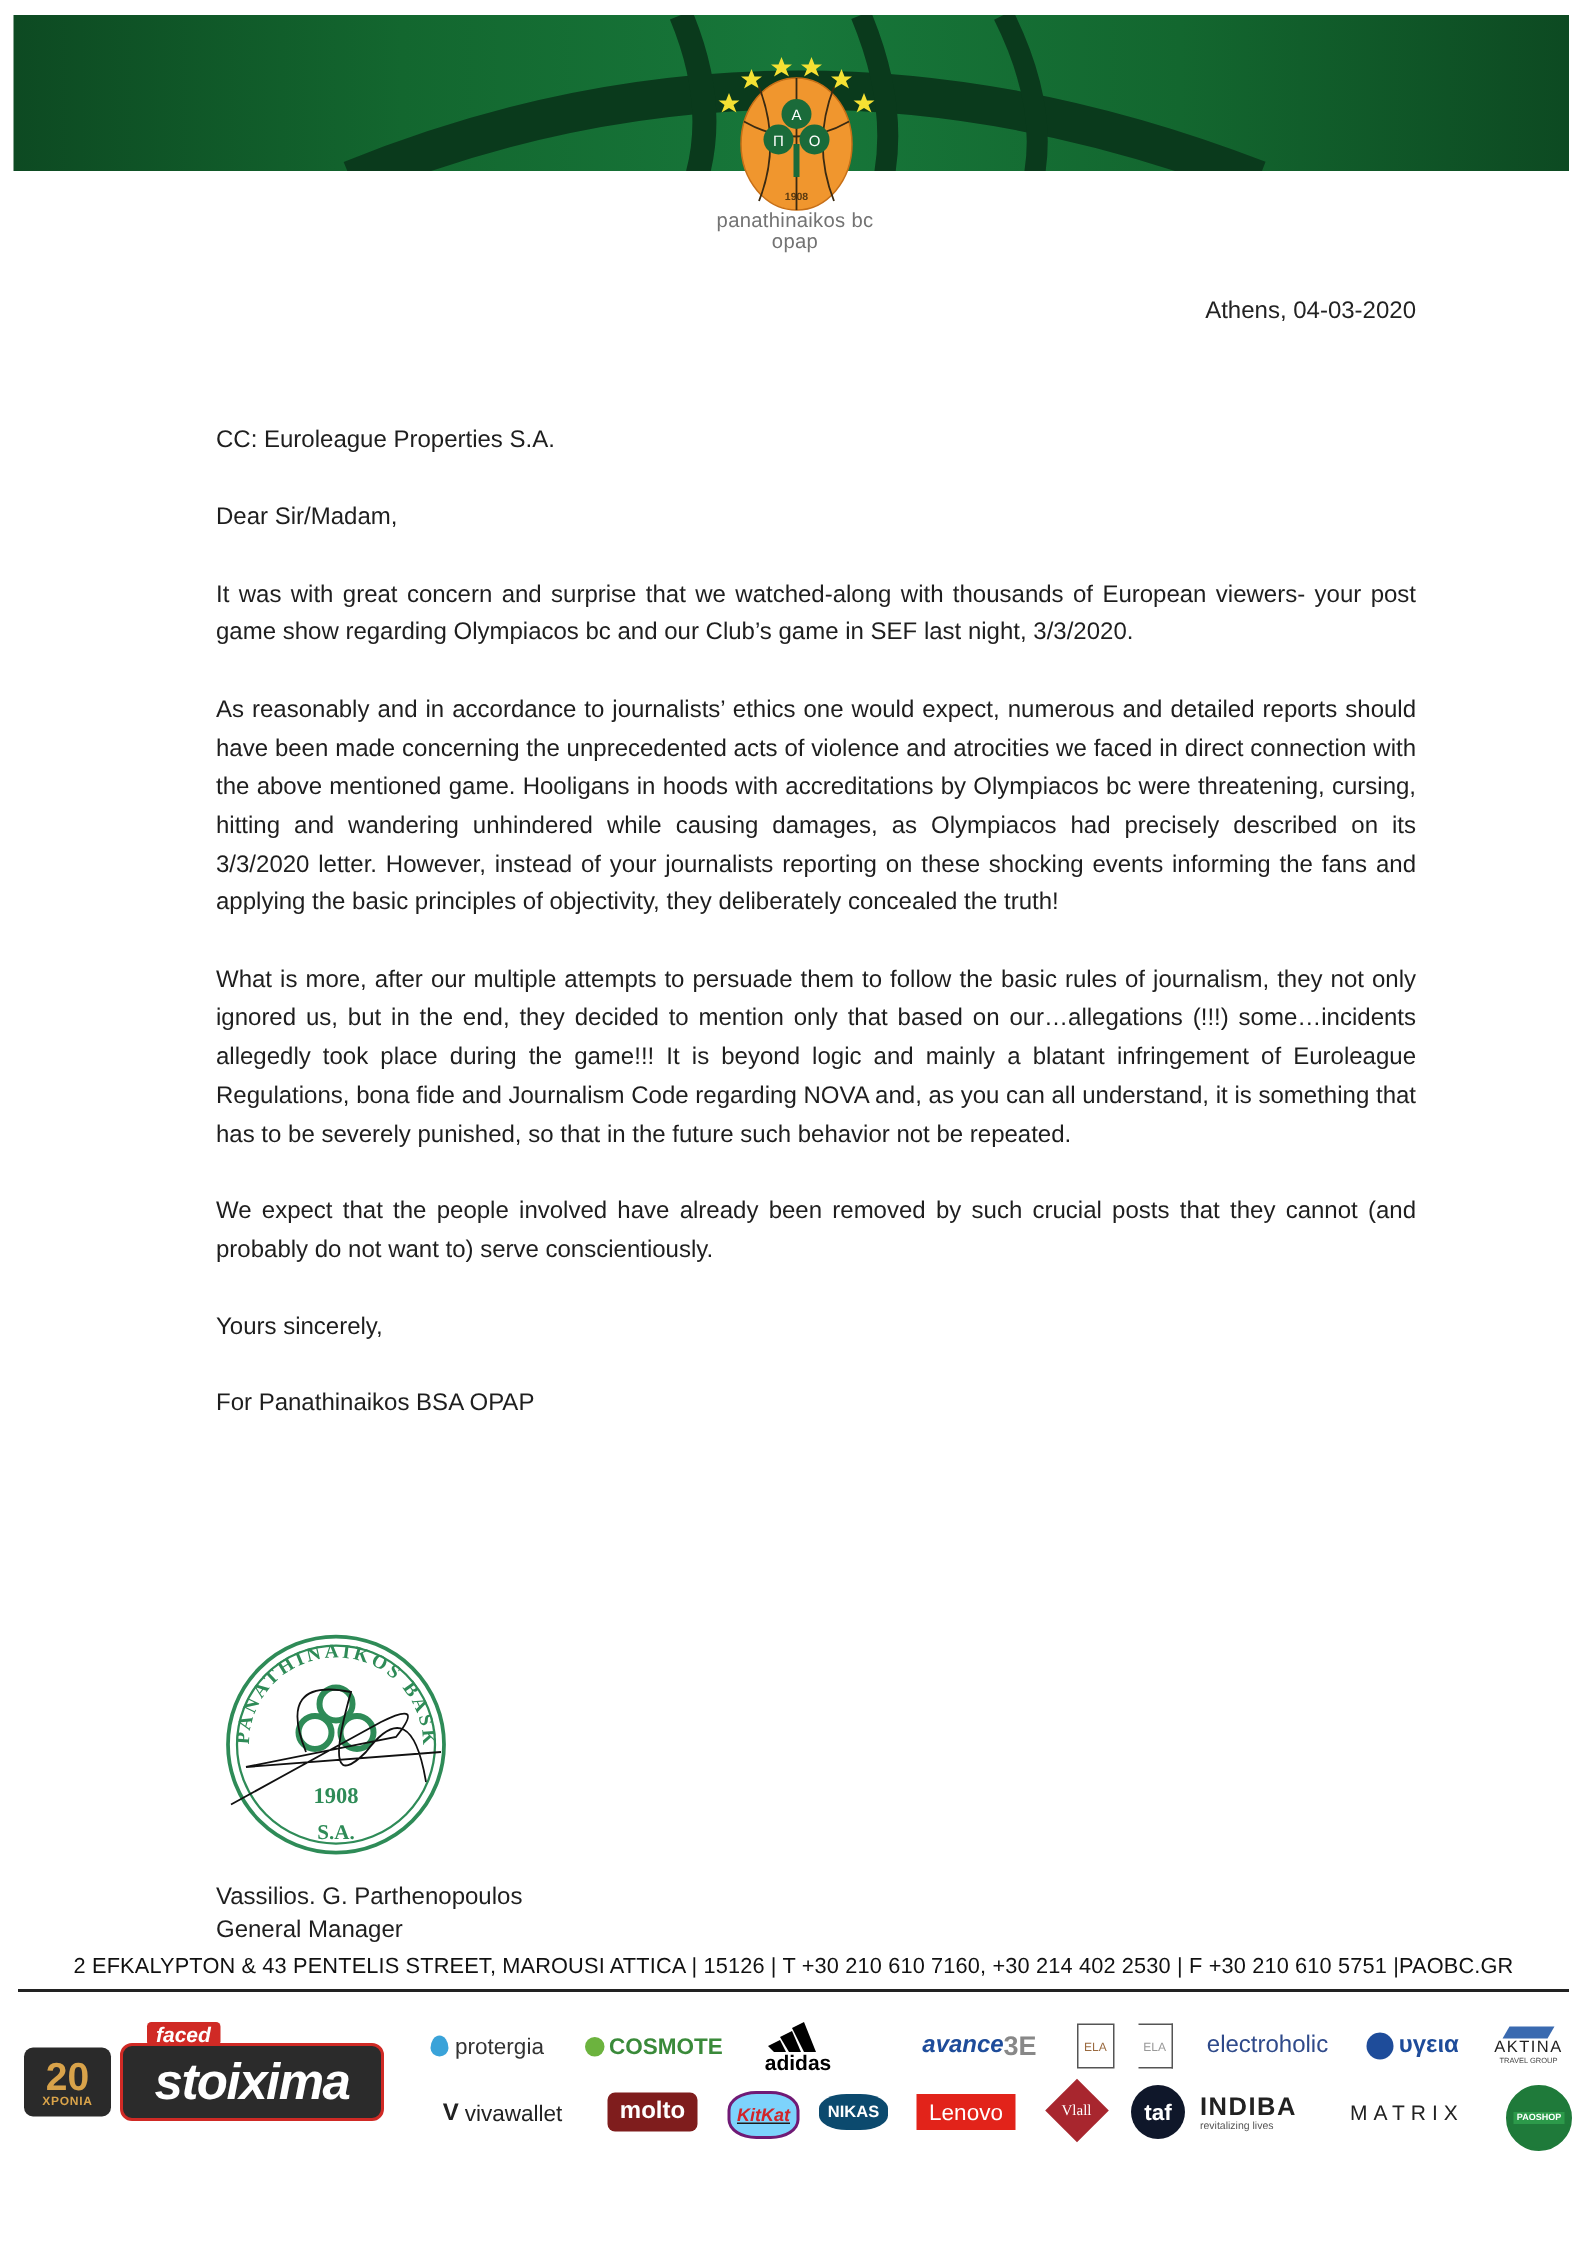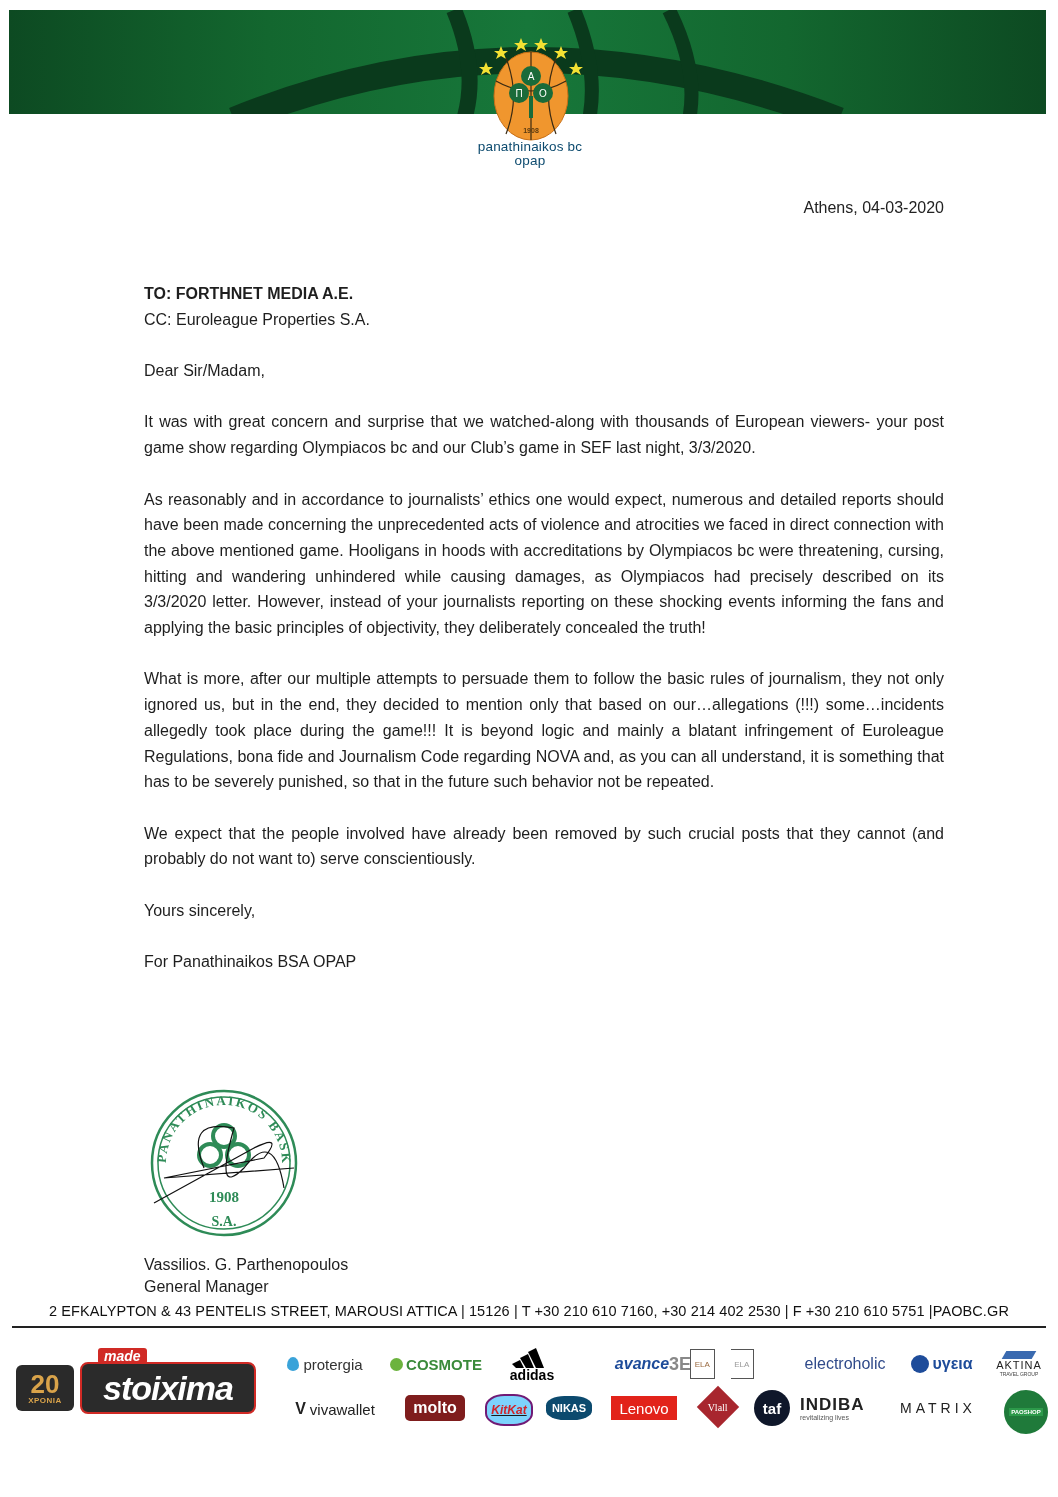--- a/index.html
+++ b/index.html
@@ -6,21 +6,21 @@
   body { width:1058px; height:1497px; position:relative; overflow:hidden;
          font-family:"Liberation Sans", sans-serif; color:#1a1a1a; }
 
   
   .banner { position:absolute; left:9px; top:10px; width:1037px; height:104px;
             background: linear-gradient(90deg, #0d4a22 0%, #13672f 25%, #17773a 50%, #13672f 75%, #0d4a22 100%);
             overflow:hidden; }
   .banner svg { position:absolute; left:0; top:0; }
   .logo-wrap { position:absolute; left:476px; top:36px; width:110px; height:108px; }
   .club-name { position:absolute; left:440px; top:140px; width:180px; text-align:center;
-               font-size:13.5px; color:#0c4a6e; line-height:14px; letter-spacing:0.2px; }
+               font-size:13.5px; color:#737373; line-height:14px; letter-spacing:0.2px; }
 
   .date { position:absolute; right:114px; top:199px; font-size:16px; color:#222; }
 
   .letter { position:absolute; left:144px; top:281px; width:800px; font-size:16px; line-height:25.7px; color:#1e1e1e; }
   .letter p { margin:0; }
   .gap { height:25.7px; }
   .justify { text-align:justify; }
   .bold { font-weight:bold; }
 
   .seal { position:absolute; left:144px; top:1088px; width:160px; height:150px; }
@@ -82,21 +82,20 @@
   </svg>
 </div>
 <div class="club-name">
   <div>panathinaikos bc</div>
   <div>opap</div>
 </div>
 
 <div class="date">Athens, 04-03-2020</div>
 
 <div class="letter">
-  <p class="bold">TO: FORTHNET MEDIA A.E.</p>
   <p>CC: Euroleague Properties S.A.</p>
   <div class="gap"></div>
   <p>Dear Sir/Madam,</p>
   <div class="gap"></div>
   <p class="justify">It was with great concern and surprise that we watched-along with thousands of European viewers- your post game show regarding Olympiacos bc and our Club’s game in SEF last night, 3/3/2020.</p>
   <div class="gap"></div>
   <p class="justify">As reasonably and in accordance to journalists’ ethics one would expect, numerous and detailed reports should have been made concerning the unprecedented acts of violence and atrocities we faced in direct connection with the above mentioned game. Hooligans in hoods with accreditations by Olympiacos bc were threatening, cursing, hitting and wandering unhindered while causing damages, as Olympiacos had precisely described on its 3/3/2020 letter. However, instead of your journalists reporting on these shocking events informing the fans and applying the basic principles of objectivity, they deliberately concealed the truth!</p>
   <div class="gap"></div>
   <p class="justify">What is more, after our multiple attempts to persuade them to follow the basic rules of journalism, they not only ignored us, but in the end, they decided to mention only that based on our…allegations (!!!) some…incidents allegedly took place during the game!!! It is beyond logic and mainly a blatant infringement of Euroleague Regulations, bona fide and Journalism Code regarding NOVA and, as you can all understand, it is something that has to be severely punished, so that in the future such behavior not be repeated.</p>
   <div class="gap"></div>
@@ -135,21 +134,21 @@
 
 <div class="address">2 EFKALYPTON &amp; 43 PENTELIS STREET, MAROUSI ATTICA | 15126 | T +30 210 610 7160, +30 214 402 2530 | F +30 210 610 5751 |PAOBC.GR</div>
 <div class="rule"></div>
 
 <div class="sponsor stoixima">
   <div class="s20">
     <span>20</span>
     <small>ΧΡΟΝΙΑ</small>
   </div>
   <div class="stx">
-    <span class="pame">made</span>
+    <span class="pame">faced</span>
     <span>stoixima</span>
   </div>
 </div>
 
 <div class="sponsor" style="left:280px;top:1352px;width:90px;height:24px;">
   <span style="display:inline-block;width:12px;height:14px;background:#3aa3d9;border-radius:50% 50% 50% 50%/60% 60% 40% 40%;margin-right:4px;"></span>
   <span style="font-size:15px;color:#333;">protergia</span>
 </div>
 <div class="sponsor" style="left:386px;top:1352px;width:100px;height:24px;">
   <span style="display:inline-block;width:13px;height:13px;border-radius:50%;background:#6cb33e;margin-right:3px;"></span>
@@ -162,21 +161,21 @@
       <polygon points="24,20 32,20 24,0 16,4" fill="#000"></polygon>
     </svg>
   <span style="font-size:14px;font-weight:bold;color:#000;line-height:14px;">adidas</span>
 </div>
 <div class="sponsor" style="left:575px;top:1352px;width:70px;height:24px;margin-left:32px;">
   <span style="font-size:16px;font-weight:bold;font-style:italic;color:#1e4c9a;">avance</span>
 </div>
 <div class="sponsor" style="left:664px;top:1348px;width:32px;height:32px;">
   <span style="font-size:18px;font-weight:bold;color:#888;">3E</span>
 </div>
-<div class="sponsor" style="left:690px;top:1348px;width:64px;height:32px;gap:16px;">
+<div class="sponsor" style="left:718px;top:1348px;width:64px;height:32px;gap:16px;">
   <span style="width:30px;height:28px;border:1px solid #555;display:flex;align-items:center;justify-content:center;font-size:8px;color:#9a6a40;">ELA</span>
   <span style="width:30px;height:28px;border:1px solid #555;border-left:none;display:flex;align-items:center;justify-content:center;font-size:8px;color:#999;">ELA</span>
 </div>
 <div class="sponsor" style="left:795px;top:1352px;width:100px;height:24px;">
   <span style="font-size:16px;color:#2f4a8a;">electroholic</span>
 </div>
 <div class="sponsor" style="left:910px;top:1350px;width:64px;height:28px;">
   <span style="display:inline-block;width:18px;height:18px;border-radius:50%;background:#1e4c9a;margin-right:3px;"></span>
   <span style="font-size:16px;font-weight:bold;color:#1e4c9a;">υγεια</span>
 </div>

